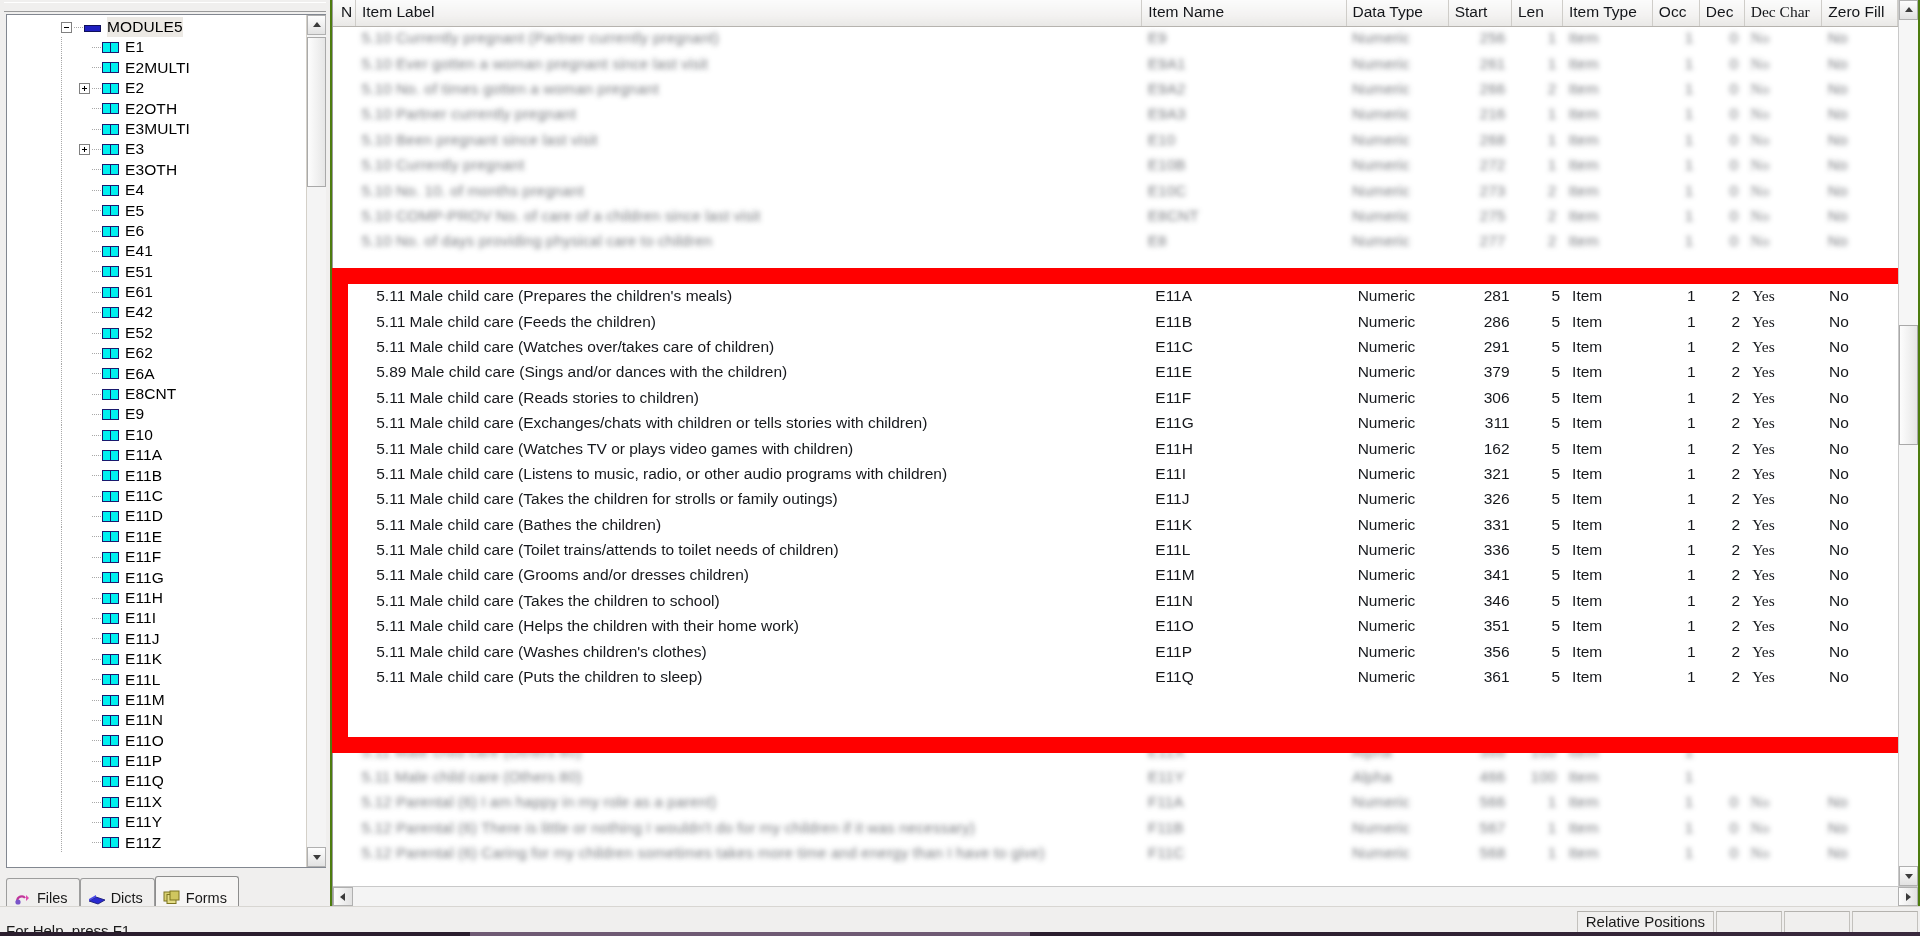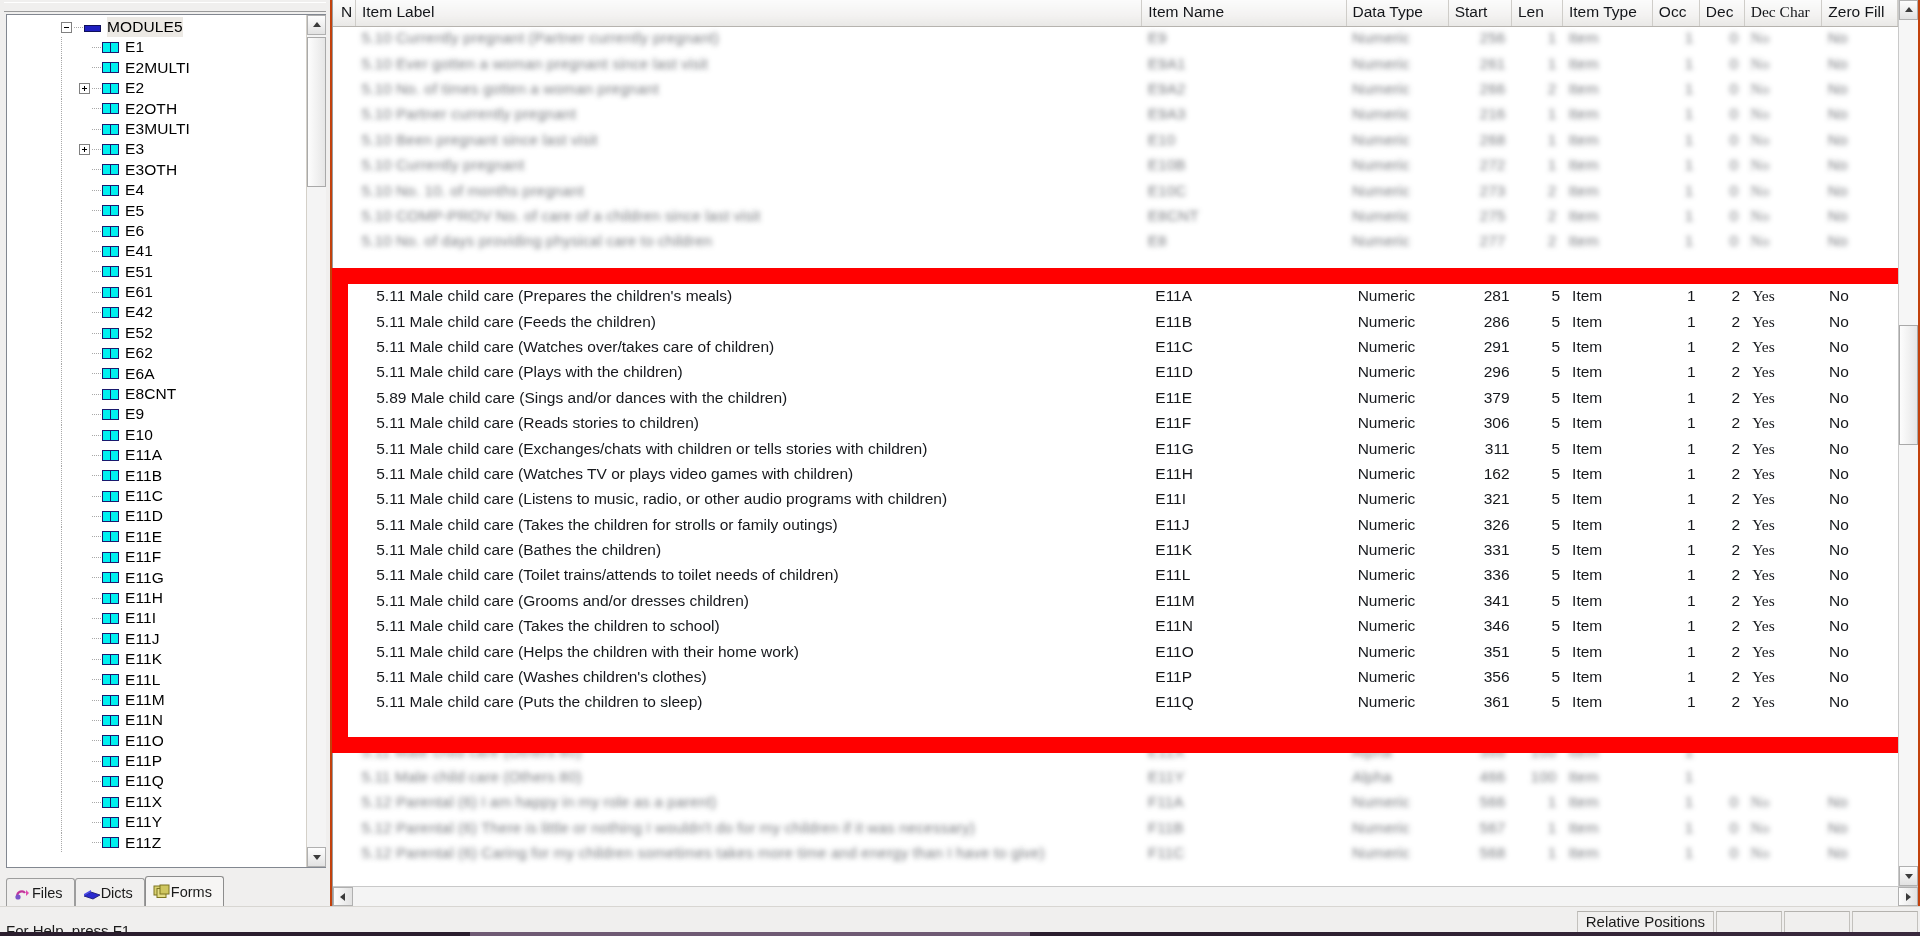--- a/index.html
+++ b/index.html
@@ -7,21 +7,21 @@
   html, body {
     margin: 0; padding: 0;
     width: 1920px; height: 936px;
     overflow: hidden;
     background: #ffffff;
     font-family: "Liberation Sans", sans-serif;
   }
   .app {
     position: relative;
     width: 1920px; height: 936px;
-    background: #c2410c;
+    background: #4d7c0f;
     display: flex;
     flex-direction: column;
   }
 
   
   .workspace {
     position: relative;
     flex: 1 1 auto;
     display: flex;
     flex-direction: row;
@@ -188,21 +188,22 @@
     flex: 0 0 34px;
     margin: 4px 4px 0 6px;
     display: flex;
     align-items: flex-end;
     gap: 0px;
     position: relative;
   }
   .tab {
     height: 28px;
     display: flex;
-    align-items: center;
+    align-items: flex-end;
+    gap: 5px;
     padding: 0 11px 0 7px;
     background: #f0efee;
     border: 1px solid #9d9d9d;
     border-bottom: none;
     border-radius: 3px 3px 0 0;
     font-size: 14.5px;
     color: #1a1a1a;
     position: relative;
   }
   .tab.active {
@@ -1009,33 +1010,20 @@
               <td class="c-start sm">291</td>
               <td class="c-len sm">5</td>
               <td class="c-itype sm">Item</td>
               <td class="c-occ sm">1</td>
               <td class="c-dec sm">2</td>
               <td class="c-dchar sm">Yes</td>
               <td class="c-zfill sm">No</td>
             </tr>
             <tr class="">
               <td class="c-n"></td>
-              <td class="c-label sm">5.11 Male child care (Plays with the children)</td>
-              <td class="c-name sm">E11D</td>
-              <td class="c-dtype sm">Numeric</td>
-              <td class="c-start sm">296</td>
-              <td class="c-len sm">5</td>
-              <td class="c-itype sm">Item</td>
-              <td class="c-occ sm">1</td>
-              <td class="c-dec sm">2</td>
-              <td class="c-dchar sm">Yes</td>
-              <td class="c-zfill sm">No</td>
-            </tr>
-            <tr class="">
-              <td class="c-n"></td>
               <td class="c-label sm">5.89 Male child care (Sings and/or dances with the children)</td>
               <td class="c-name sm">E11E</td>
               <td class="c-dtype sm">Numeric</td>
               <td class="c-start sm">379</td>
               <td class="c-len sm">5</td>
               <td class="c-itype sm">Item</td>
               <td class="c-occ sm">1</td>
               <td class="c-dec sm">2</td>
               <td class="c-dchar sm">Yes</td>
               <td class="c-zfill sm">No</td>

